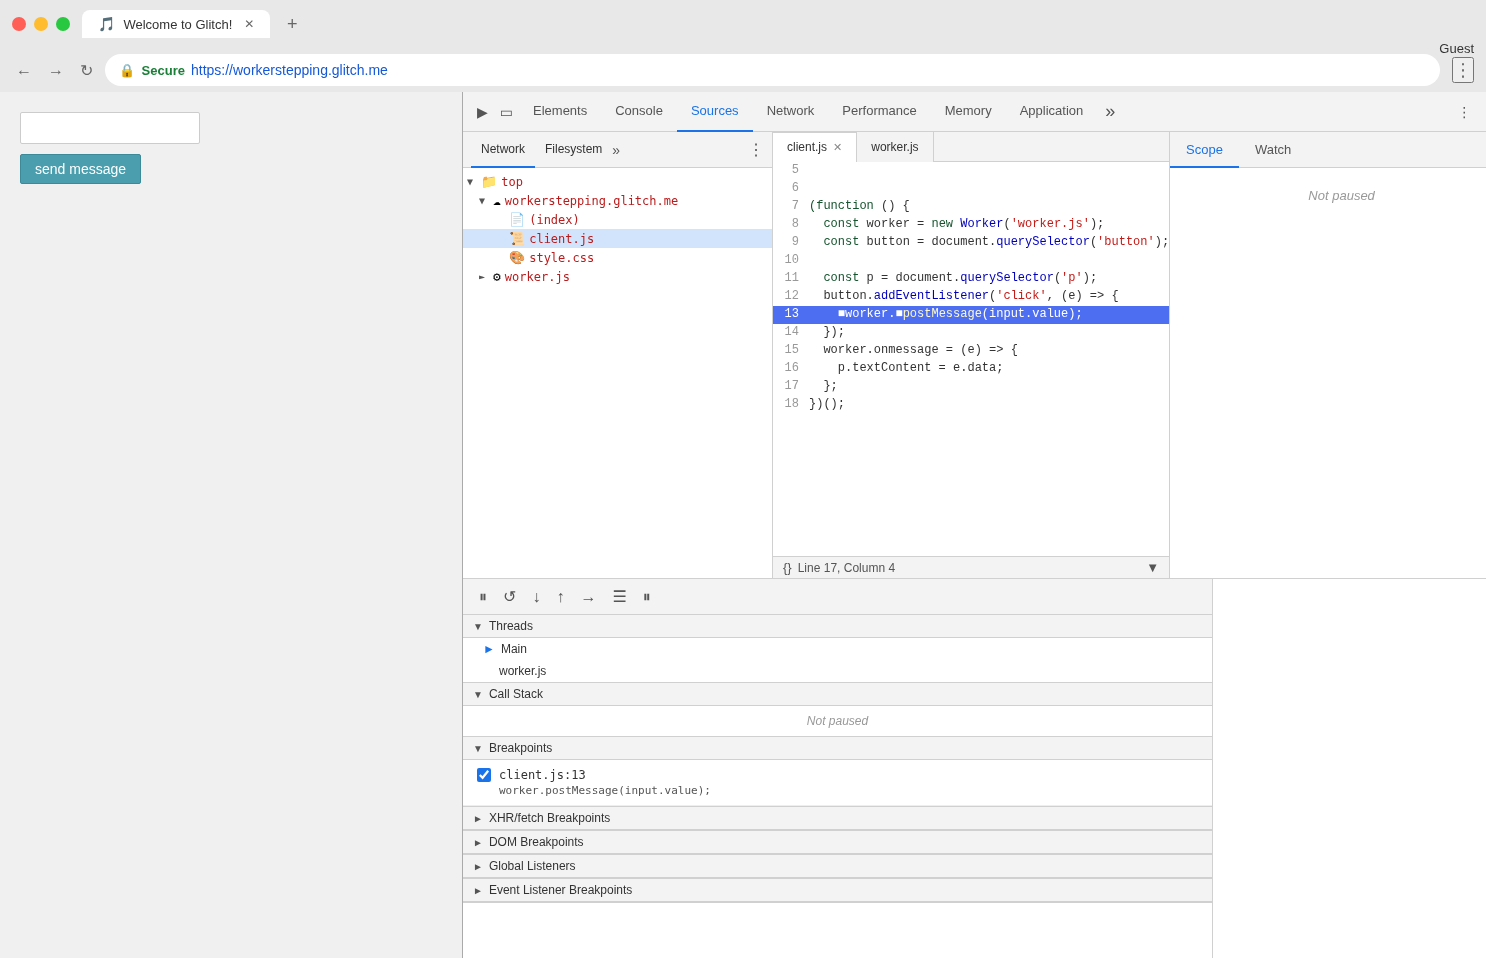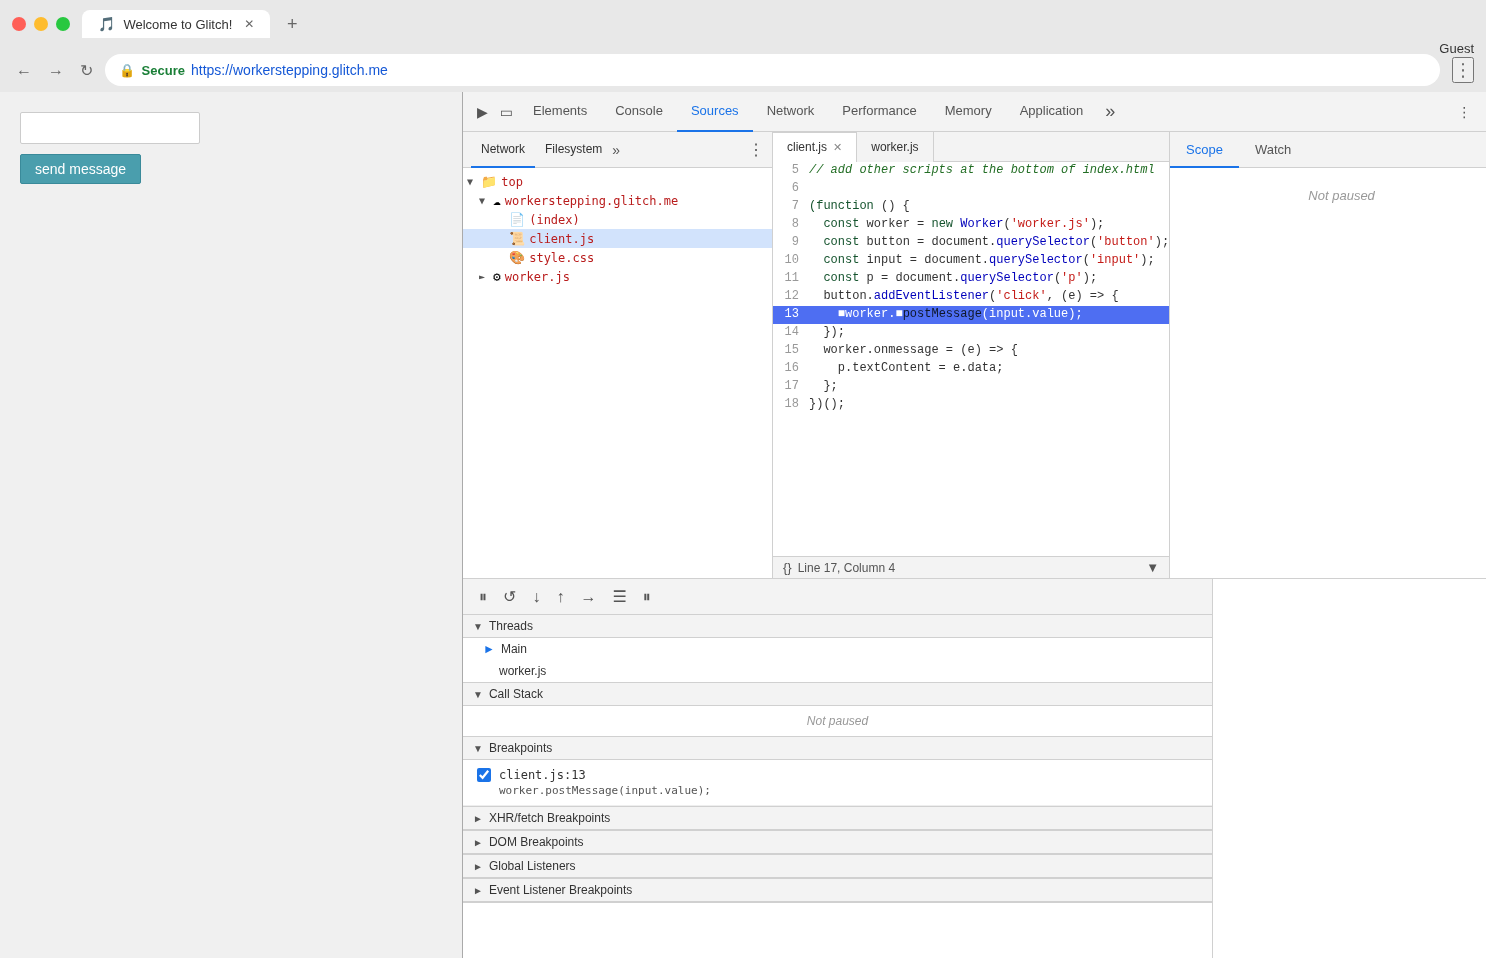--- a/index.html
+++ b/index.html
@@ -102,21 +102,21 @@
     .bp-checkbox { width: 14px; height: 14px; accent-color: #1a73e8; }
     .bp-code { font-size: 11px; font-family: monospace; color: #555; margin-top: 2px; padding-left: 22px; }
 
     .collapsible-section { border-bottom: 1px solid #d0d0d0; }
 
     
     .kw { color: #14532d; }
     .str { color: #c41a16; }
     .comment { color: #236e25; font-style: italic; }
     .fn { color: #0000bb; }
-    .hlkw { color: #0f172a; }
+    .hlkw { color: #fef9c3; }
 
     .devtools-split { display: flex; flex: 1; overflow: hidden; flex-direction: column; }
     .devtools-top { display: flex; flex: 1; overflow: hidden; }
     .devtools-bottom { height: 380px; display: flex; border-top: 1px solid #d0d0d0; overflow: hidden; }
   </style>
 </head>
 <body>
 
 <div class="browser-chrome">
 
@@ -233,21 +233,20 @@
               <span class="code-tab-close">✕</span>
             </div>
             <div class="code-tab">
               <span>worker.js</span>
             </div>
           </div>
           <div class="code-area">
 
             <div class="code-line">
               <span class="line-num">5</span>
-              <span class="line-content comment">// add other scripts at the bottom of index.html</span>
             </div>
 
             <div class="code-line">
               <span class="line-num">6</span>
               <span class="line-content"></span>
             </div>
 
             <div class="code-line">
               <span class="line-num">7</span>
               <span class="line-content"><span class="kw">(function</span> () {</span>
@@ -258,21 +257,20 @@
               <span class="line-content">  <span class="kw">const</span> worker = <span class="kw">new</span> <span class="fn">Worker</span>(<span class="str">'worker.js'</span>);</span>
             </div>
 
             <div class="code-line">
               <span class="line-num">9</span>
               <span class="line-content">  <span class="kw">const</span> button = document.<span class="fn">querySelector</span>(<span class="str">'button'</span>);</span>
             </div>
 
             <div class="code-line">
               <span class="line-num">10</span>
-              <span class="line-content">  <span class="kw">const</span> input = document.<span class="fn">querySelector</span>(<span class="str">'input'</span>);</span>
             </div>
 
             <div class="code-line">
               <span class="line-num">11</span>
               <span class="line-content">  <span class="kw">const</span> p = document.<span class="fn">querySelector</span>(<span class="str">'p'</span>);</span>
             </div>
 
             <div class="code-line">
               <span class="line-num">12</span>
               <span class="line-content">  button.<span class="fn">addEventListener</span>(<span class="str">'click'</span>, (e) =&gt; {</span>

